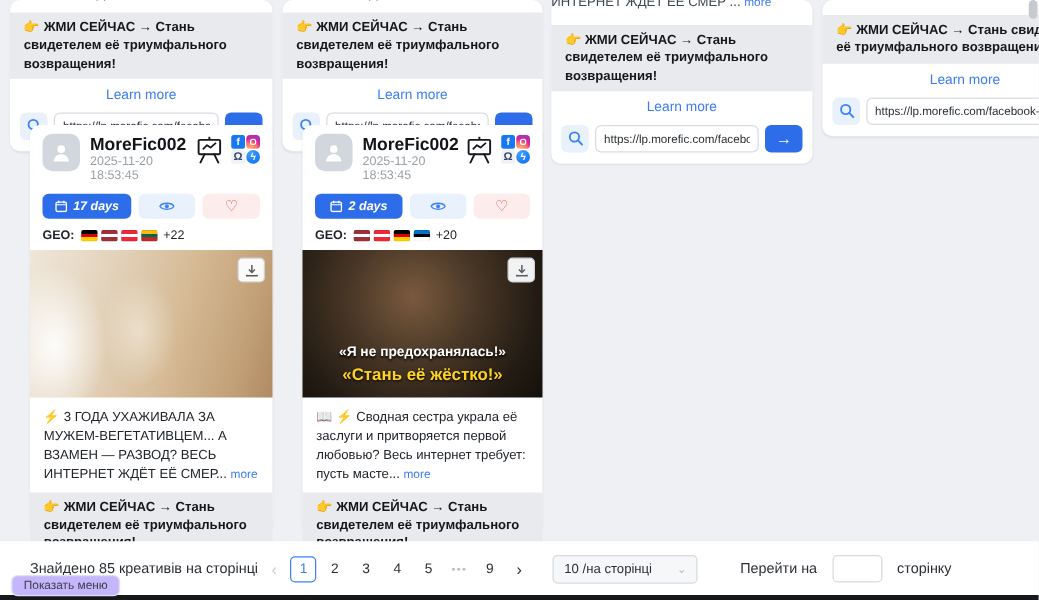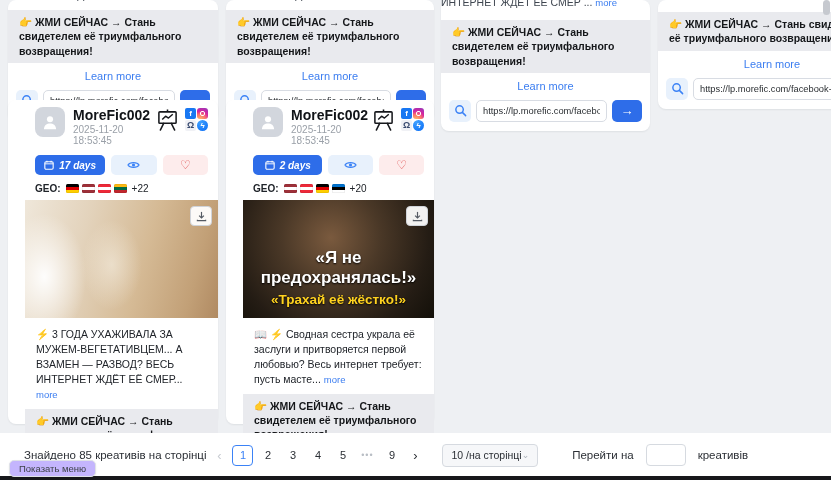--- a/index.html
+++ b/index.html
@@ -54,21 +54,21 @@
     flex:1; min-width:0; height:22px;
     border:1px solid #d8dce3; border-radius:5px;
     font-size:9.3px; color:#2b2f33; padding:0 6px;
     font-family:"Liberation Sans", sans-serif; background:#fff;
   }
   .go-btn  { width:30px; height:22px; background:#2e6de9; border-radius:5px;
              color:#fff; font-size:13px; line-height:1; }
   .dl-btn  { width:27px; height:22px; background:#2e6de9; border-radius:5px; }
 
   
-  .creative-card { position:absolute; top:100px; left:0; right:0; height:324px;padding-left:17px; }
+  .creative-card { position:absolute; top:100px; left:16px; right:0; height:324px; }
   .profile-row { display:flex; align-items:flex-start; padding:7px 10px 0 10px; }
   .avatar {
     width:30px; height:30px; border-radius:8px; background:#d2d6dd;
     display:flex; align-items:center; justify-content:center; flex:none;
   }
   .profile-meta { margin-left:8px; flex:1; min-width:0; }
   .profile-name { font-weight:bold; font-size:14px; color:#111418; }
   .profile-date { font-size:10px; color:#9aa0a8; margin-top:1px; }
   .easel { flex:none; margin:2px 6px 0 0; }
   .social-grid {
@@ -114,42 +114,42 @@
   }
   .img-2 {
     background:
       radial-gradient(circle at 46% 32%, #7a5a3e 0%, #4a3827 38%, #241c14 75%, #131009 100%);
   }
   .img-dl {
     position:absolute; top:6px; right:6px; width:22px; height:20px;
     background:rgba(255,255,255,.94); border:1px solid #cfd3d9; border-radius:4px;
   }
   .overlay-1 { position:absolute; left:0; right:0; bottom:30px; text-align:center;
-               color:#fff; font-weight:bold; font-size:17px; text-shadow:0 1px 2px #000; }
+               color:#fff; font-weight:bold; font-size:11px; text-shadow:0 1px 2px #000; }
   .overlay-2 { position:absolute; left:0; right:0; bottom:11px; text-align:center;
                color:#ffd21f; font-weight:bold; font-size:13.5px; text-shadow:0 1px 2px #000; }
 
   .desc { padding:9px 11px 0 11px; font-size:10.5px; line-height:1.42; color:#20242a; }
 
   
   .pagination-bar {
     position:absolute; left:0; right:0; top:433px; height:44px;
     background:#fff; display:flex; align-items:center; padding-left:24px; gap:4px;
   }
   .results-text { font-size:11.5px; color:#2b2f35; margin-right:0; }
   .page-nav { background:none; border:none; font-size:13px; color:#2b2f35; cursor:pointer;
               width:18px; text-align:center; }
   .page-nav.disabled { color:#c7cbd1; }
   .page-num { width:21px; height:21px; border:none; background:none; font-size:11px;
               color:#2b2f35; border-radius:4px; cursor:pointer; text-align:center; }
   .page-num.active { border:1px solid #3b82f6; color:#3b82f6; background:#fff; }
   .page-ellipsis { font-size:9px; color:#b9bec5; letter-spacing:1px; width:20px; text-align:center; }
   .page-size-select {
     margin-left:14px; height:23px; border:1px solid #d6dae0; border-radius:4px;
-    background:#f6f7f9; display:flex; align-items:center; gap:0;
+    background:#f6f7f9; display:flex; align-items:center; gap:20px;
     padding:0 8px; font-size:10.5px; color:#2b2f35; cursor:pointer;
   }
   .chev { color:#aab0b8; font-size:9px; }
   .goto-label { font-size:11.5px; color:#2b2f35; margin-left:30px; }
   .goto-input { width:40px; height:22px; border:1px solid #d6dae0; border-radius:4px;
                 margin:0 8px 0 8px; }
 
   
   .show-menu-btn {
     position:absolute; left:9px; top:460px; height:17px;
@@ -382,21 +382,21 @@
       <span style="display:flex;gap:3px;">
           <span class="flag flag-latvia"></span>
           <span class="flag flag-austria"></span>
           <span class="flag flag-germany"></span>
           <span class="flag flag-estonia"></span>
         </span>
       <span class="geo-more">+20</span>
     </div>
     <div class="creative-img img-2">
       <div class="overlay-1">«Я не предохранялась!»</div>
-      <div class="overlay-2">«Трахай её жёстко!»</div>
+      <div class="overlay-2">«Стань её жёстко!»</div>
       <button class="icon-btn img-dl">
         <span>
             <svg width="11" height="11" viewBox="0 0 12 12">
               <line x1="6" y1="1" x2="6" y2="7.4" stroke="#545a63" stroke-width="1.3"></line>
               <polyline points="3.4,5 6,7.6 8.6,5" fill="none" stroke="#545a63" stroke-width="1.3"></polyline>
               <path d="M1.5 9.5 L1.5 10.5 L10.5 10.5 L10.5 9.5" fill="none" stroke="#545a63" stroke-width="1.3"></path>
             </svg>
           </span>
       </button>
     </div>
@@ -486,18 +486,18 @@
   <button class="page-num">5</button>
   <span class="page-ellipsis">•••</span>
   <button class="page-num">9</button>
   <button class="page-nav">›</button>
   <div class="page-size-select">
     <span>10 /на сторінці</span>
     <span class="chev">⌄</span>
   </div>
   <span class="goto-label">Перейти на</span>
   <input class="goto-input" style="">
-  <span class="goto-label" style="margin-left:0">креативів</span>
+  <span class="goto-label" style="margin-left:0">сторінку</span>
 </div>
 
 <button class="show-menu-btn">Показать меню</button>
 <div class="bottom-bar"></div>
 <div class="scroll-thumb"></div>
 
 </body></html>

